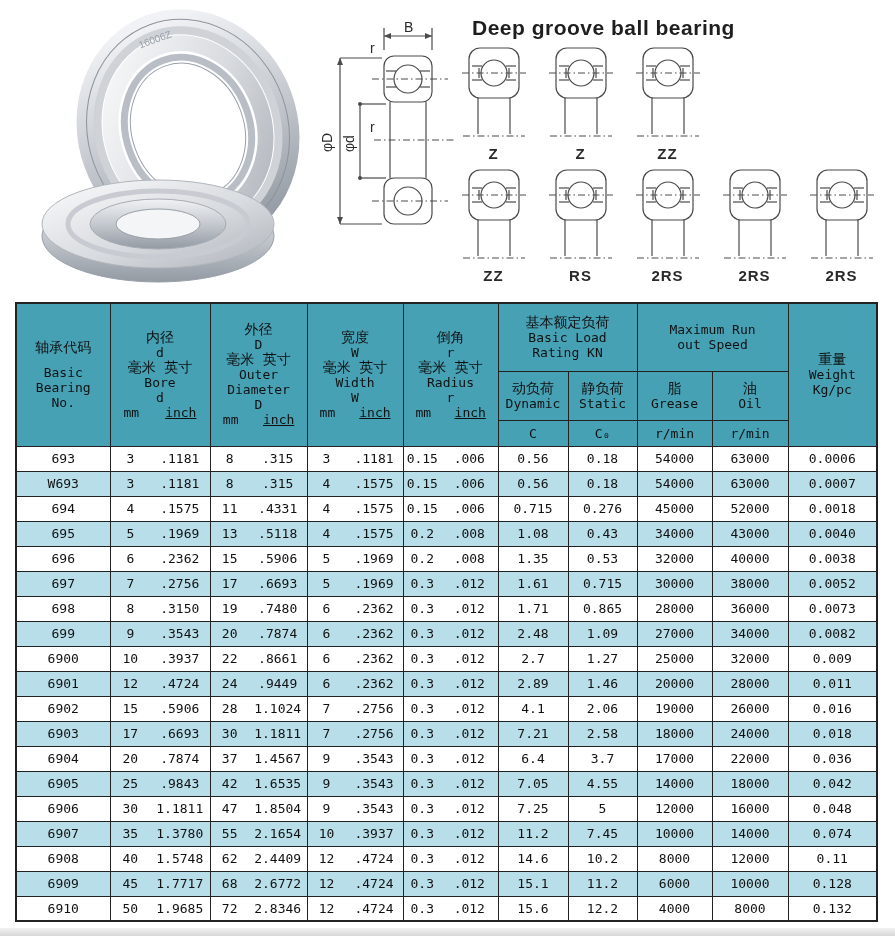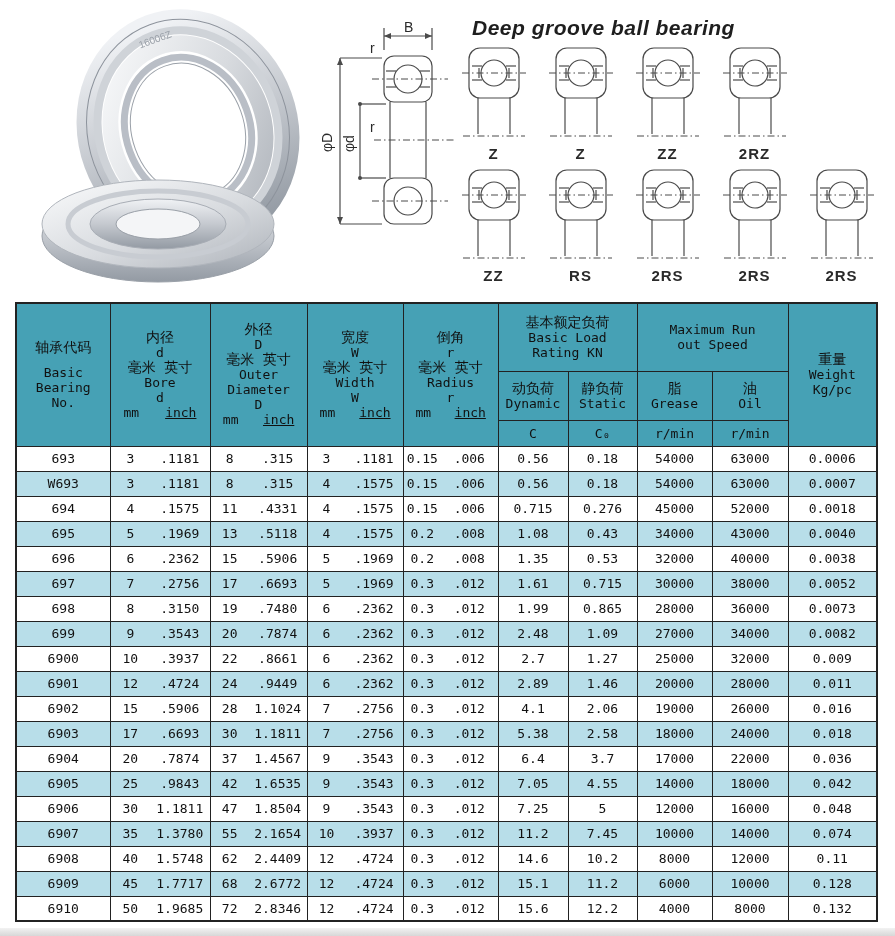--- a/index.html
+++ b/index.html
@@ -2,21 +2,21 @@
 <html><head>
 <meta charset="utf-8">
 <style>
   html,body{margin:0;padding:0;background:#ffffff;}
   body{width:895px;height:936px;position:relative;font-family:"DejaVu Sans Mono","Liberation Mono",monospace;color:#1a1a1a;overflow:hidden;}
 
   
   .top-section{position:relative;height:298px;}
   .photo{position:absolute;left:30px;top:4px;width:272px;height:288px;}
   .cross-section{position:absolute;left:286px;top:20px;}
-  .diagram-title{position:absolute;left:472px;top:16px;font-family:"Liberation Sans",sans-serif;font-size:21px;font-weight:600;letter-spacing:.5px;color:#1e1e1e;font-style:italic;}
+  .diagram-title{position:absolute;left:472px;top:16px;font-family:"Liberation Sans",sans-serif;font-size:21px;font-weight:600;letter-spacing:.5px;color:#1e1e1e;}
   .diagram-grid{position:absolute;left:450px;top:46px;width:435px;}
   .dg-row{display:flex;height:122px;}
   .dg-cell{width:87px;display:flex;flex-direction:column;align-items:center;justify-content:flex-start;}
   .dg-cell svg{display:block;}
   .dg-label{font-family:"Liberation Sans",sans-serif;font-size:15px;font-weight:600;letter-spacing:1px;color:#2a2a2a;margin-top:1px;}
 
   
   .table-wrap{margin:4px 0 0 15px;}
   table.spec{border-collapse:collapse;table-layout:fixed;width:862px;border:2px solid #222;}
   table.spec th,table.spec td{border:1px solid #222;padding:0;font-weight:normal;}
@@ -180,37 +180,20 @@
               <line class="ln" x1="44" y1="34" x2="54" y2="34"></line>
     <line class="ln" x1="17" y1="22" x2="17" y2="32"></line>
               <line class="ln" x1="47" y1="22" x2="47" y2="32"></line>
     <line class="dash" x1="0" y1="27" x2="64" y2="27"></line>
     <line class="ln" x1="16" y1="52" x2="16" y2="88"></line>
               <line class="ln" x1="48" y1="52" x2="48" y2="88"></line>
     <line class="dash" x1="1" y1="90" x2="63" y2="90"></line>
   </svg>
 <div class="dg-label">ZZ</div>
           </div>
-          <div class="dg-cell">
-  <svg width="64" height="98" viewBox="0 0 64 98">
-    <rect class="ln" x="7" y="2" width="50" height="50" rx="11"></rect>
-    <circle class="ln" cx="32" cy="27" r="13"></circle>
-    <line class="ln" x1="10" y1="20" x2="20" y2="20"></line>
-              <line class="ln" x1="44" y1="20" x2="54" y2="20"></line>
-    <line class="ln" x1="10" y1="34" x2="20" y2="34"></line>
-              <line class="ln" x1="44" y1="34" x2="54" y2="34"></line>
-    <line class="ln" x1="17" y1="22" x2="17" y2="32"></line>
-              <line class="ln" x1="47" y1="22" x2="47" y2="32"></line>
-    <line class="dash" x1="0" y1="27" x2="64" y2="27"></line>
-    <line class="ln" x1="16" y1="52" x2="16" y2="88"></line>
-              <line class="ln" x1="48" y1="52" x2="48" y2="88"></line>
-    <line class="dash" x1="1" y1="90" x2="63" y2="90"></line>
-  </svg>
-<div class="dg-label">2RZ</div>
-          </div>
         </div>
       <div class="dg-row">
           <div class="dg-cell">
   <svg width="64" height="98" viewBox="0 0 64 98">
     <rect class="ln" x="7" y="2" width="50" height="50" rx="11"></rect>
     <circle class="ln" cx="32" cy="27" r="13"></circle>
     <line class="ln" x1="10" y1="20" x2="20" y2="20"></line>
               <line class="ln" x1="44" y1="20" x2="54" y2="20"></line>
     <line class="ln" x1="10" y1="34" x2="20" y2="34"></line>
               <line class="ln" x1="44" y1="34" x2="54" y2="34"></line>
@@ -499,21 +482,21 @@
             <td class="c-single">30000</td>
             <td class="c-single">38000</td>
             <td class="c-single">0.0052</td>
           </tr>
           <tr>
             <td class="c-no">698</td>
             <td class="c-pair"><span class="mm">8</span><span class="in">.3150</span></td>
             <td class="c-pair"><span class="mm">19</span><span class="in">.7480</span></td>
             <td class="c-pair"><span class="mm">6</span><span class="in">.2362</span></td>
             <td class="c-pair"><span class="mm">0.3</span><span class="in">.012</span></td>
-            <td class="c-single">1.99</td>
+            <td class="c-single">1.71</td>
             <td class="c-single">0.865</td>
             <td class="c-single">28000</td>
             <td class="c-single">36000</td>
             <td class="c-single">0.0073</td>
           </tr>
           <tr class="alt">
             <td class="c-no">699</td>
             <td class="c-pair"><span class="mm">9</span><span class="in">.3543</span></td>
             <td class="c-pair"><span class="mm">20</span><span class="in">.7874</span></td>
             <td class="c-pair"><span class="mm">6</span><span class="in">.2362</span></td>
@@ -559,21 +542,21 @@
             <td class="c-single">19000</td>
             <td class="c-single">26000</td>
             <td class="c-single">0.016</td>
           </tr>
           <tr class="alt">
             <td class="c-no">6903</td>
             <td class="c-pair"><span class="mm">17</span><span class="in">.6693</span></td>
             <td class="c-pair"><span class="mm">30</span><span class="in">1.1811</span></td>
             <td class="c-pair"><span class="mm">7</span><span class="in">.2756</span></td>
             <td class="c-pair"><span class="mm">0.3</span><span class="in">.012</span></td>
-            <td class="c-single">5.38</td>
+            <td class="c-single">7.21</td>
             <td class="c-single">2.58</td>
             <td class="c-single">18000</td>
             <td class="c-single">24000</td>
             <td class="c-single">0.018</td>
           </tr>
           <tr>
             <td class="c-no">6904</td>
             <td class="c-pair"><span class="mm">20</span><span class="in">.7874</span></td>
             <td class="c-pair"><span class="mm">37</span><span class="in">1.4567</span></td>
             <td class="c-pair"><span class="mm">9</span><span class="in">.3543</span></td>

